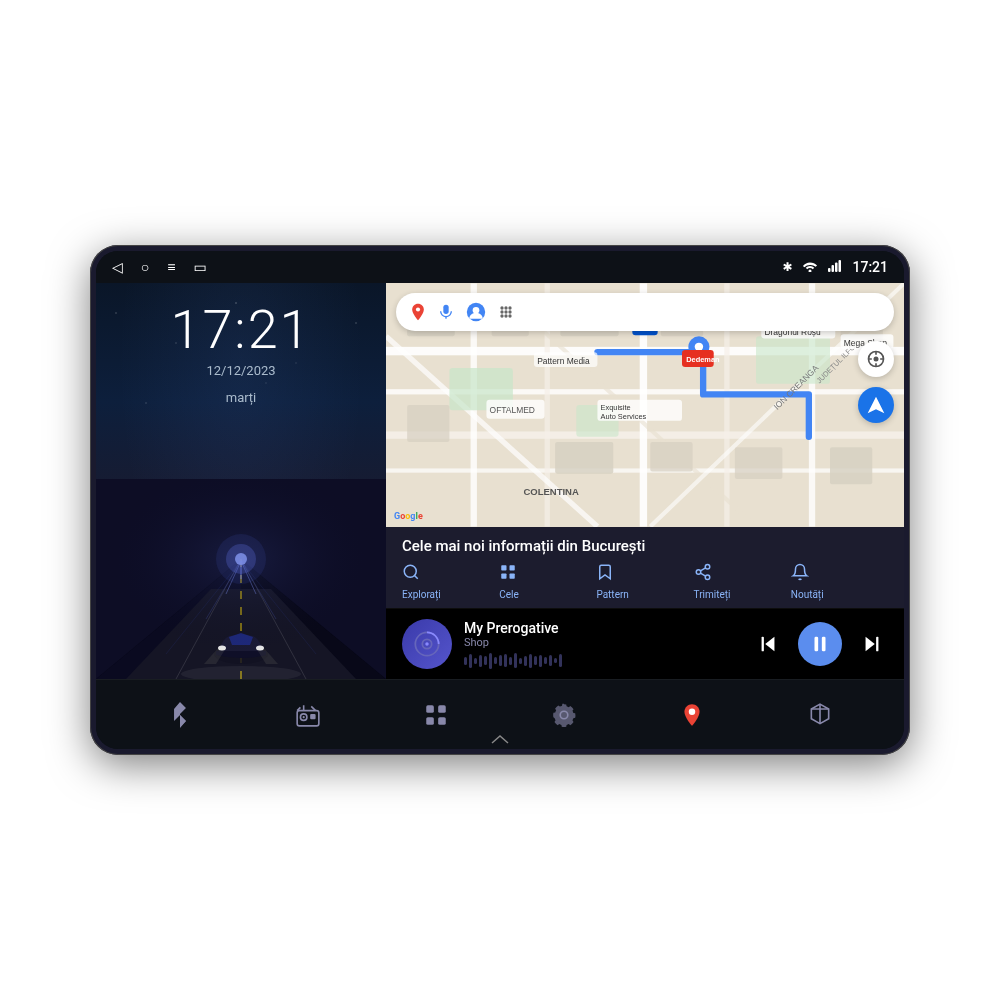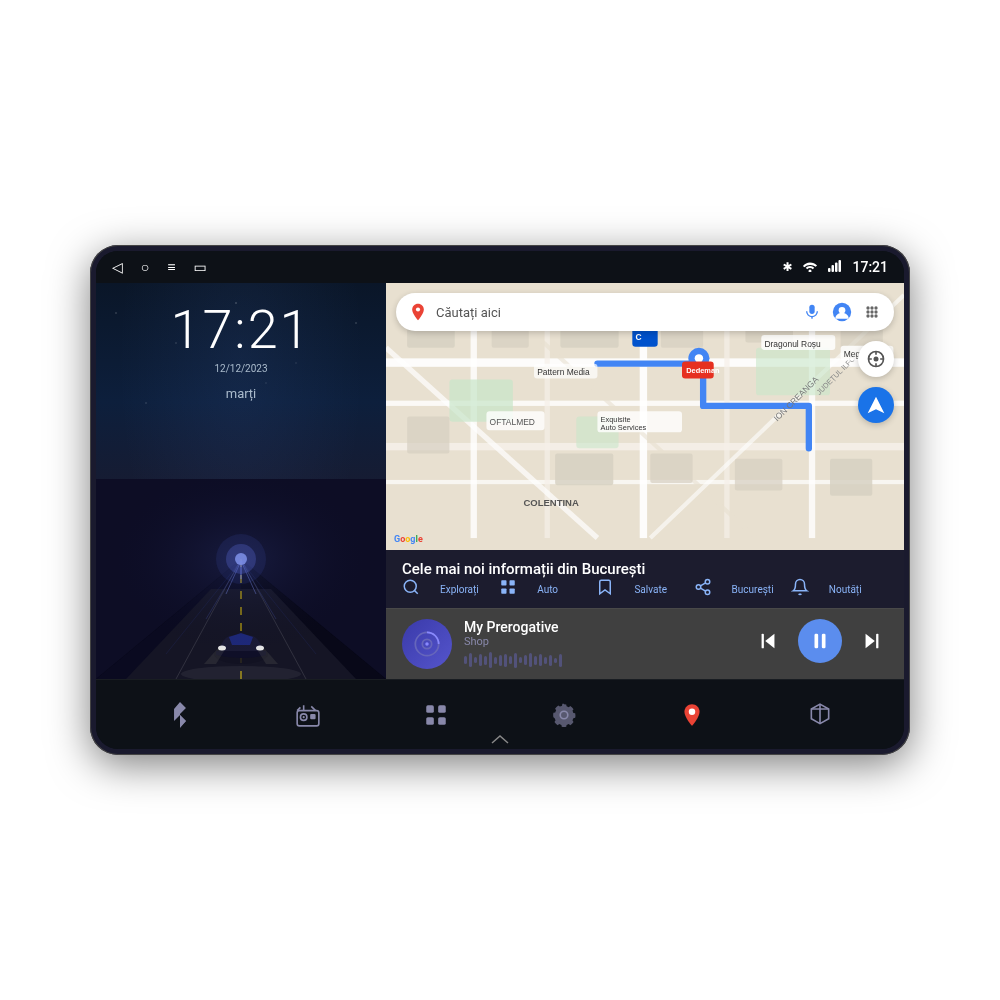--- a/index.html
+++ b/index.html
@@ -124,21 +124,21 @@
 
     .clock-time {
       font-size: 54px;
       font-weight: 300;
       color: #ffffff;
       letter-spacing: 2px;
       line-height: 1;
     }
 
     .clock-date {
-      font-size: 10px;
+      font-size: 13px;
       color: #aabbcc;
       margin-top: 6px;
     }
 
     .clock-day {
       font-size: 13px;
       color: #aabbcc;
       margin-top: 12px;
     }
 
@@ -259,51 +259,53 @@
     
     .info-panel {
       background: #1c1c2e;
       padding: 10px 16px 8px;
     }
 
     .info-title {
       color: #ffffff;
       font-size: 15px;
       font-weight: 500;
+      margin-bottom: 8px;
     }
 
     .info-tabs {
       display: flex;
       gap: 0;
       justify-content: space-between;
     }
 
     .info-tab {
       display: flex;
-      align-items: center;
-      gap: 20px;
+      flex-direction: column;
+      align-items: flex-start;
+      gap: 4px;
       flex: 1;
     }
 
     .info-tab-icon {
       font-size: 16px;
       color: #8ab4f8;
     }
 
     .info-tab-label {
       font-size: 10px;
       color: #8ab4f8;
     }
 
     
     .music-player {
-      background: #404040;
+      background: #000000;
       padding: 10px 16px;
       display: flex;
-      align-items: flex-start;
+      align-items: center;
       gap: 12px;
       border-top: 1px solid rgba(255,255,255,0.05);
     }
 
     .music-album-art {
       width: 50px;
       height: 50px;
       border-radius: 50%;
       background: linear-gradient(135deg, #3a3aaa, #5555cc);
       display: flex;
@@ -603,21 +605,20 @@
           </svg>
 
           
           <div class="map-search-bar">
 
             <svg class="map-search-icon" viewBox="0 0 24 24">
               <circle cx="12" cy="10" r="5" fill="none" stroke="#4285F4" stroke-width="2"></circle>
               <path d="M12 2C8.13 2 5 5.13 5 9c0 5.25 7 13 7 13s7-7.75 7-13c0-3.87-3.13-7-7-7z" fill="#EA4335"></path>
               <circle cx="12" cy="9" r="2.5" fill="white"></circle>
             </svg>
-            <span class="map-search-text">Căutați aici</span>
             <div class="map-search-right">
 
               <div class="map-icon-btn">
                 <svg width="16" height="16" viewBox="0 0 24 24">
                   <path d="M12 1a4 4 0 0 1 4 4v6a4 4 0 0 1-8 0V5a4 4 0 0 1 4-4z" fill="#4285F4"></path>
                   <path d="M19 11a7 7 0 0 1-14 0H3a9 9 0 0 0 8 8.94V22h2v-2.06A9 9 0 0 0 21 11z" fill="#4285F4"></path>
                 </svg>
               </div>
 
               <div class="map-icon-btn">
@@ -683,41 +684,41 @@
             </div>
             <div class="info-tab">
               <span class="info-tab-icon">
                 <svg width="18" height="18" viewBox="0 0 24 24" fill="#8ab4f8">
                   <rect x="3" y="3" width="7" height="7" rx="1" fill="#8ab4f8"></rect>
                   <rect x="14" y="3" width="7" height="7" rx="1" fill="#8ab4f8"></rect>
                   <rect x="3" y="14" width="7" height="7" rx="1" fill="#8ab4f8"></rect>
                   <rect x="14" y="14" width="7" height="7" rx="1" fill="#8ab4f8"></rect>
                 </svg>
               </span>
-              <span class="info-tab-label">Auto</span>
+              <span class="info-tab-label">Cele</span>
             </div>
             <div class="info-tab">
               <span class="info-tab-icon">
                 <svg width="18" height="18" viewBox="0 0 24 24" fill="none" stroke="#8ab4f8" stroke-width="2">
                   <path d="M19 21l-7-5-7 5V5a2 2 0 0 1 2-2h10a2 2 0 0 1 2 2z"></path>
                 </svg>
               </span>
-              <span class="info-tab-label">Salvate</span>
+              <span class="info-tab-label">Pattern</span>
             </div>
             <div class="info-tab">
               <span class="info-tab-icon">
                 <svg width="18" height="18" viewBox="0 0 24 24" fill="none" stroke="#8ab4f8" stroke-width="2">
                   <circle cx="18" cy="5" r="3"></circle>
                   <circle cx="6" cy="12" r="3"></circle>
                   <circle cx="18" cy="19" r="3"></circle>
                   <line x1="8.59" y1="13.51" x2="15.42" y2="17.49"></line>
                   <line x1="15.41" y1="6.51" x2="8.59" y2="10.49"></line>
                 </svg>
               </span>
-              <span class="info-tab-label">București</span>
+              <span class="info-tab-label">Trimiteți</span>
             </div>
             <div class="info-tab">
               <span class="info-tab-icon">
                 <svg width="18" height="18" viewBox="0 0 24 24" fill="none" stroke="#8ab4f8" stroke-width="2">
                   <path d="M18 8A6 6 0 0 0 6 8c0 7-3 9-3 9h18s-3-2-3-9"></path>
                   <path d="M13.73 21a2 2 0 0 1-3.46 0"></path>
                 </svg>
               </span>
               <span class="info-tab-label">Noutăți</span>
             </div>

